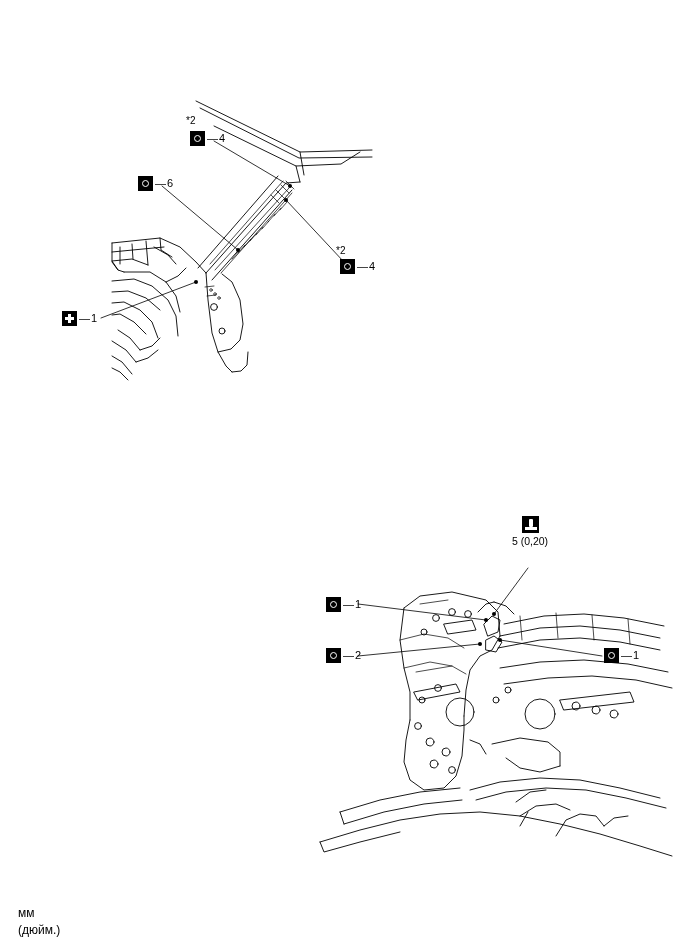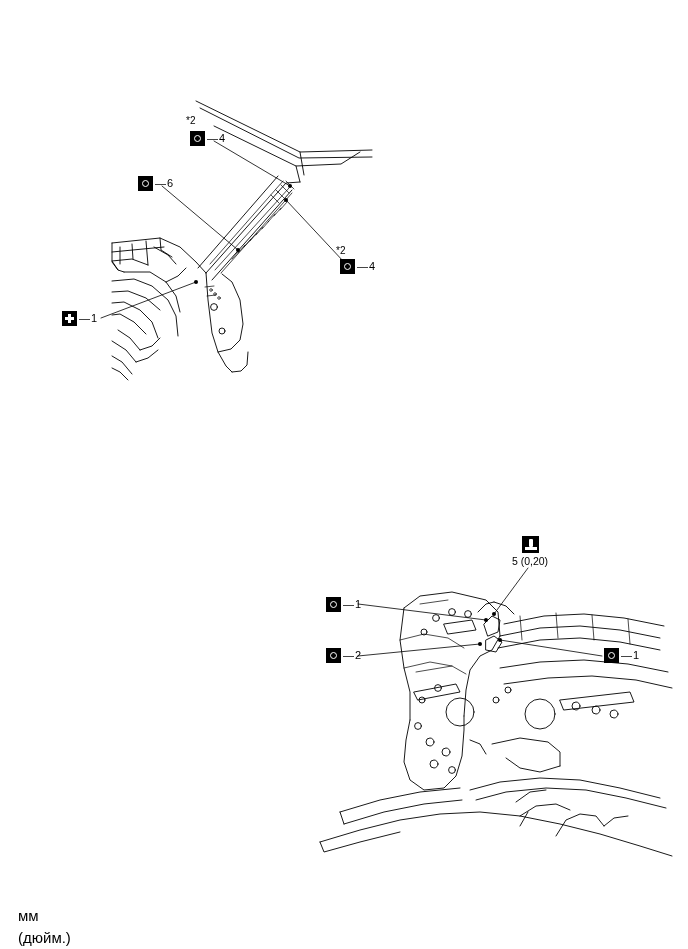--- a/index.html
+++ b/index.html
@@ -119,21 +119,21 @@
     left: 2px;
     top: 10px;
     width: 12px;
     height: 3px;
     background: #ffffff;
   }
   .units {
     position: absolute;
     left: 18px;
     top: 905px;
-    font-size: 15px;
+    font-size: 12px;
     line-height: 1.45;
   }
   .units div { white-space: nowrap; }
 </style>
 </head>
 <body>
 
 <div class="page">
 
   <svg class="svg-layer" viewBox="0 0 688 949">
@@ -338,21 +338,21 @@
   </div>
 
   <div class="marker" style="left:62px; top:311px;">
     <span class="mk-box">
         <span class="glyph-bolt"></span>
       </span>
     <span class="mk-dash">—</span>
     <span class="mk-num">1</span>
   </div>
 
-  <div class="torque" style="left:500px; top:536px; width:60px;">
+  <div class="torque" style="left:500px; top:516px; width:60px;">
     <div class="tq-box"></div>
     <div>5 (0,20)</div>
   </div>
 
   <div class="marker" style="left:326px; top:597px;">
     <span class="mk-box">
         <span class="glyph-weld"></span>
       </span>
     <span class="mk-dash">—</span>
     <span class="mk-num">1</span>

